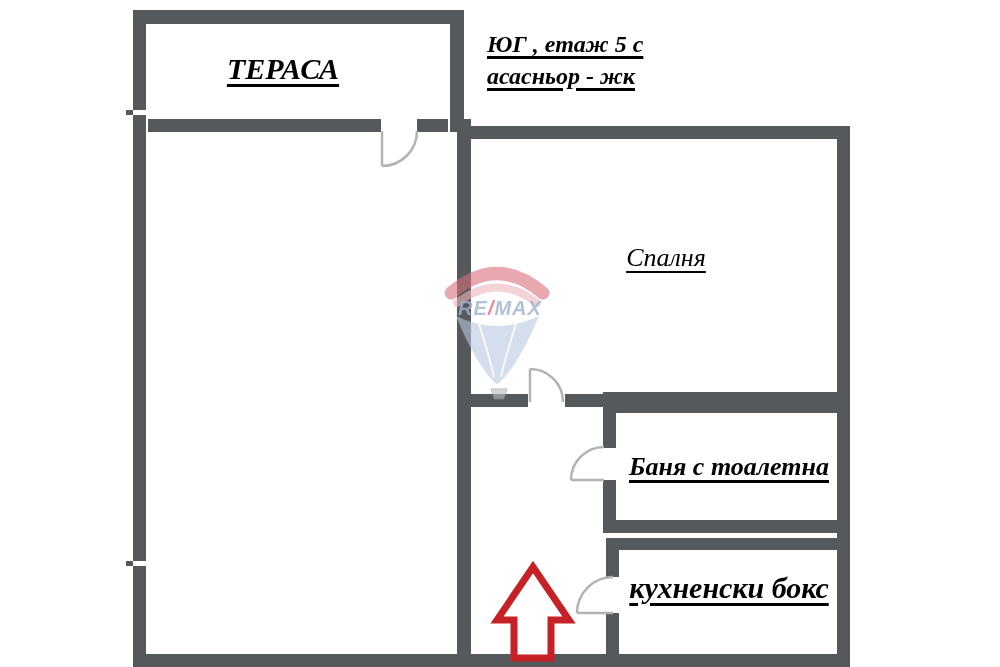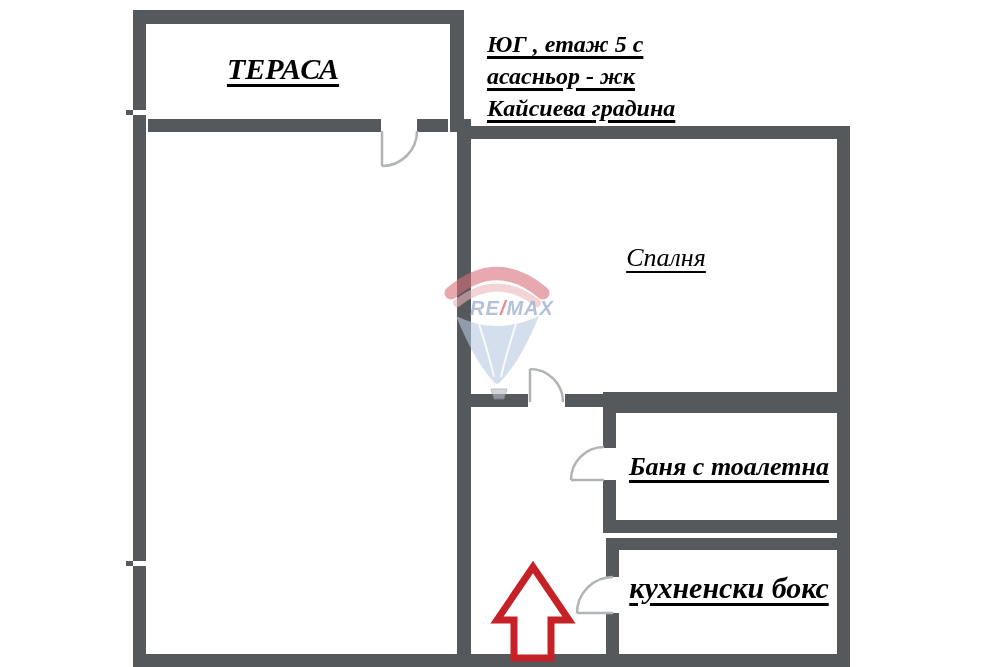--- a/index.html
+++ b/index.html
@@ -5,21 +5,21 @@
   html,body{margin:0;padding:0;background:#fff;}
   .plan{position:relative;width:1000px;height:667px;background:#ffffff;overflow:hidden;
         font-family:"Liberation Serif", serif;}
   .wall{position:absolute;background:#56595c;z-index:2;}
   .gap{position:absolute;background:#ffffff;z-index:3;}
   .tick{position:absolute;background:#56595c;z-index:3;}
   .svg-layer{position:absolute;left:0;top:0;z-index:4;pointer-events:none;}
   .logo-layer{position:absolute;left:0;top:0;z-index:3;pointer-events:none;}
   .logo-text{position:absolute;left:452px;top:297px;width:96px;z-index:3;text-align:center;
              font-family:"Liberation Sans", sans-serif;font-style:italic;font-weight:bold;
-             font-size:20px;letter-spacing:1px;color:#9fb2cf;opacity:0.8;margin-left:12px;}
+             font-size:20px;letter-spacing:1px;color:#9fb2cf;opacity:0.8;}
   .logo-text .slash{color:#e26b76;}
   .lbl{position:absolute;z-index:5;color:#000;font-style:italic;font-weight:bold;text-align:center;
        text-decoration:underline;text-decoration-thickness:2.5px;text-underline-offset:5px;
        white-space:nowrap;}
   .hdr{position:absolute;left:487px;top:28px;z-index:5;}
   .hdr div{font-size:24px;font-weight:bold;font-style:italic;line-height:32px;white-space:nowrap;
            text-decoration:underline;text-decoration-thickness:2.5px;text-underline-offset:4px;color:#000;}
 </style>
 </head>
 <body>
@@ -79,21 +79,20 @@
     <path d="M 613 613 L 613 577 A 36 36 0 0 0 577 613 Z" fill="#ffffff"></path>
     <path d="M 613 577 A 36 36 0 0 0 577 613" stroke="#b0b4b7" stroke-width="2.5" fill="none"></path>
     <path d="M 577 613 L 613 613" stroke="#b0b4b7" stroke-width="2.5"></path>
 
     <polygon points="533,567 497,620 514,620 514,658 551,658 551,620 569,620" fill="#ffffff" stroke="#c62127" stroke-width="7" stroke-linejoin="miter"></polygon>
   </svg>
 
   <div class="hdr">
     <div>ЮГ , етаж 5 с</div>
     <div>асасньор - жк</div>
-    <div>Кайсиева градина</div>
   </div>
 
   <div class="lbl" style="left:173px;top:52px;width:220px;font-size:30px;">ТЕРАСА</div>
   <div class="lbl" style="left:576px;top:243px;width:180px;font-size:26px;font-weight:normal;text-decoration-thickness:2px;text-align:center;">Спалня</div>
   <div class="lbl" style="left:614px;top:452px;width:230px;font-size:26px;">Баня с тоалетна</div>
   <div class="lbl" style="left:619px;top:571px;width:220px;font-size:30px;text-align:center;">кухненски бокс</div>
 
 </div>
 
 </body></html>

